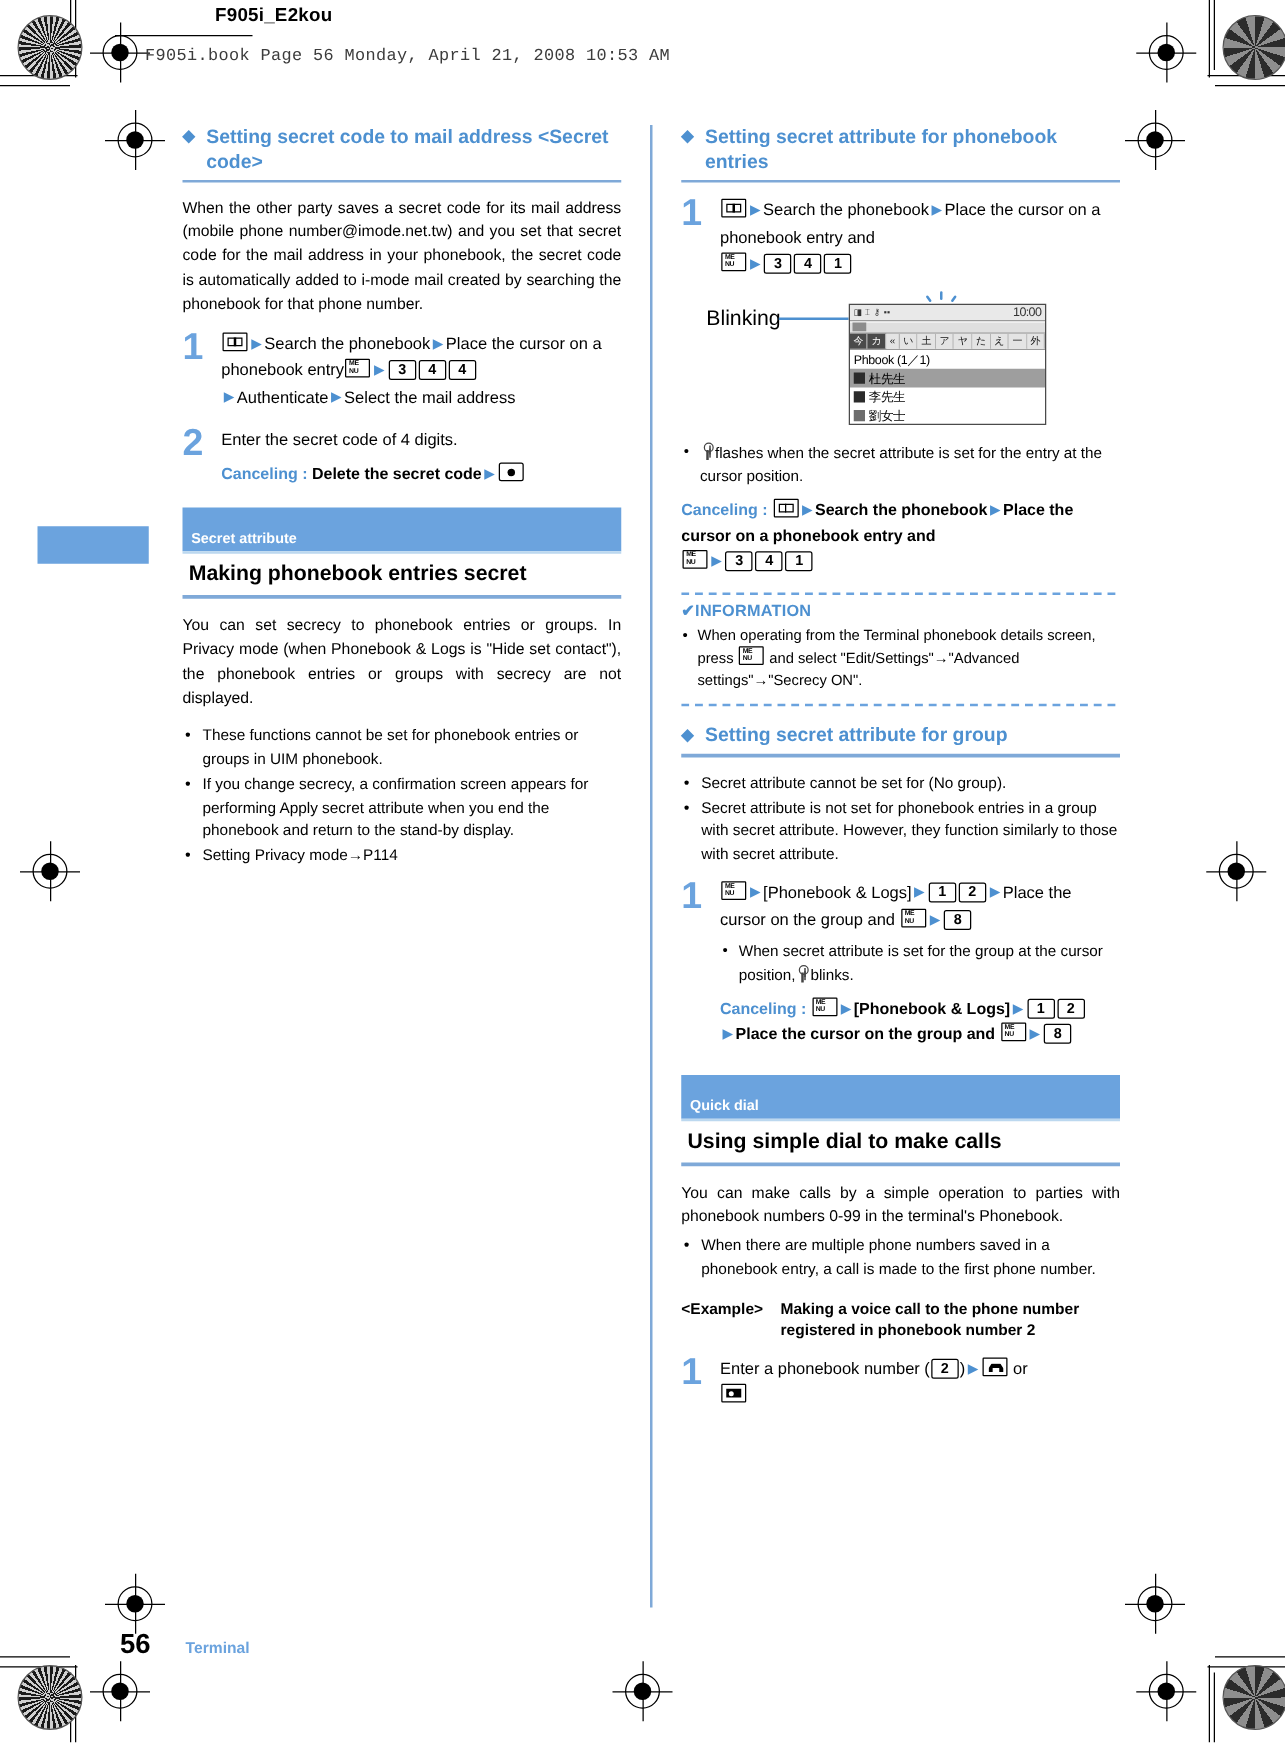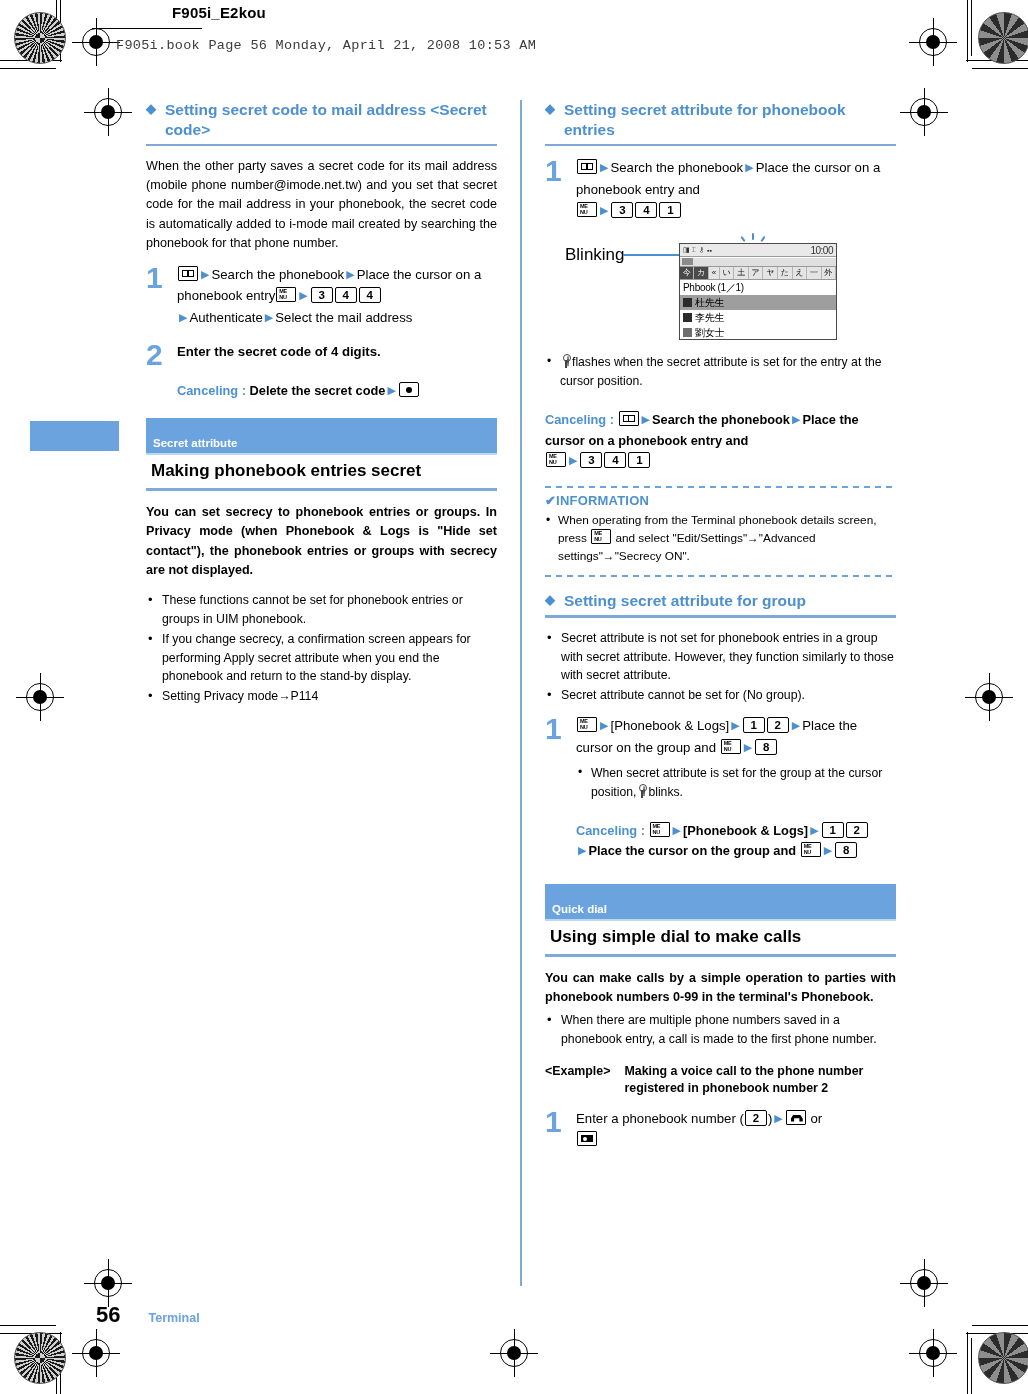--- a/index.html
+++ b/index.html
@@ -83,21 +83,21 @@
     padding-bottom:4px;
   }
   .diamond-head .dia{
     color:#4d90d0; font-size:13px; line-height:1.35; flex:0 0 auto;
   }
   .head-rule{ height:2.5px; background:#7fa9d8; margin-bottom:11px; }
 
   .body-text{
     font-size:12.6px; line-height:1.52; margin-bottom:11px; text-align:justify;
   }
-  .body-bold{ font-weight:bold; }
+  .body-bold{ font-weight:normal; }
 
   .bullets{ list-style:none; margin:0 0 10px 0; padding:0; }
   .bullets li{
     position:relative; padding-left:16px; font-size:12.3px; line-height:1.54;
     margin-bottom:1px;
   }
   .bullets li::before{
     content:"\2022"; position:absolute; left:2px; top:-1px; font-size:13px;
   }
 
@@ -171,21 +171,21 @@
   .glyph-key::before{
     content:""; position:absolute; left:1px; top:0; width:6px; height:6px;
     border:1.4px solid #444; border-radius:50%;
   }
   .glyph-key::after{
     content:""; position:absolute; left:3px; top:6px; width:1.6px; height:8px;
     background:#444;
     box-shadow:2px -4px 0 -0.4px #444, 2px -1.5px 0 -0.4px #444;
   }
 
-  .canceling{ margin-top:19px; font-size:12.8px; line-height:1.6; }
+  .canceling{ margin-top:7px; font-size:12.8px; line-height:1.6; }
   .canceling .lab{ color:#4d90d0; font-weight:bold; }
   .canceling .cmd{ font-weight:bold; }
 
   .sub-bullets{ list-style:none; margin:6px 0 0 0; padding:0; }
   .sub-bullets li{
     position:relative; padding-left:15px; font-size:12.2px; line-height:1.55;
   }
   .sub-bullets li::before{
     content:"\2022"; position:absolute; left:2px; top:-1px; font-size:12px;
   }
@@ -501,22 +501,22 @@
         <div class="dash-bottom"></div>
       </div>
 
       <div class="diamond-head" style="margin-top:14px;">
         <span class="dia">◆</span>
         <span>Setting secret attribute for group</span>
       </div>
       <div class="head-rule"></div>
 
       <ul class="bullets">
+        <li>Secret attribute cannot be set for  (No group).</li>
         <li>Secret attribute is not set for phonebook entries in a group with secret attribute. However, they function similarly to those with secret attribute.</li>
-        <li>Secret attribute cannot be set for  (No group).</li>
       </ul>
 
       <div class="step">
         <div class="step-num">1</div>
         <div class="step-body">
           <span class="ic ic-menu"></span><span class="arrow">▶</span><span>[Phonebook &amp; Logs]</span><span class="arrow">▶</span><span class="key">1</span><span class="key">2</span><span class="arrow">▶</span><span>Place the cursor on the group and</span> <span class="ic ic-menu"></span><span class="arrow">▶</span><span class="key">8</span>
 
           <ul class="sub-bullets">
             <li><span>When secret attribute is set for the group at the cursor position,</span><span class="glyph-key"></span><span>blinks.</span></li>
           </ul>

